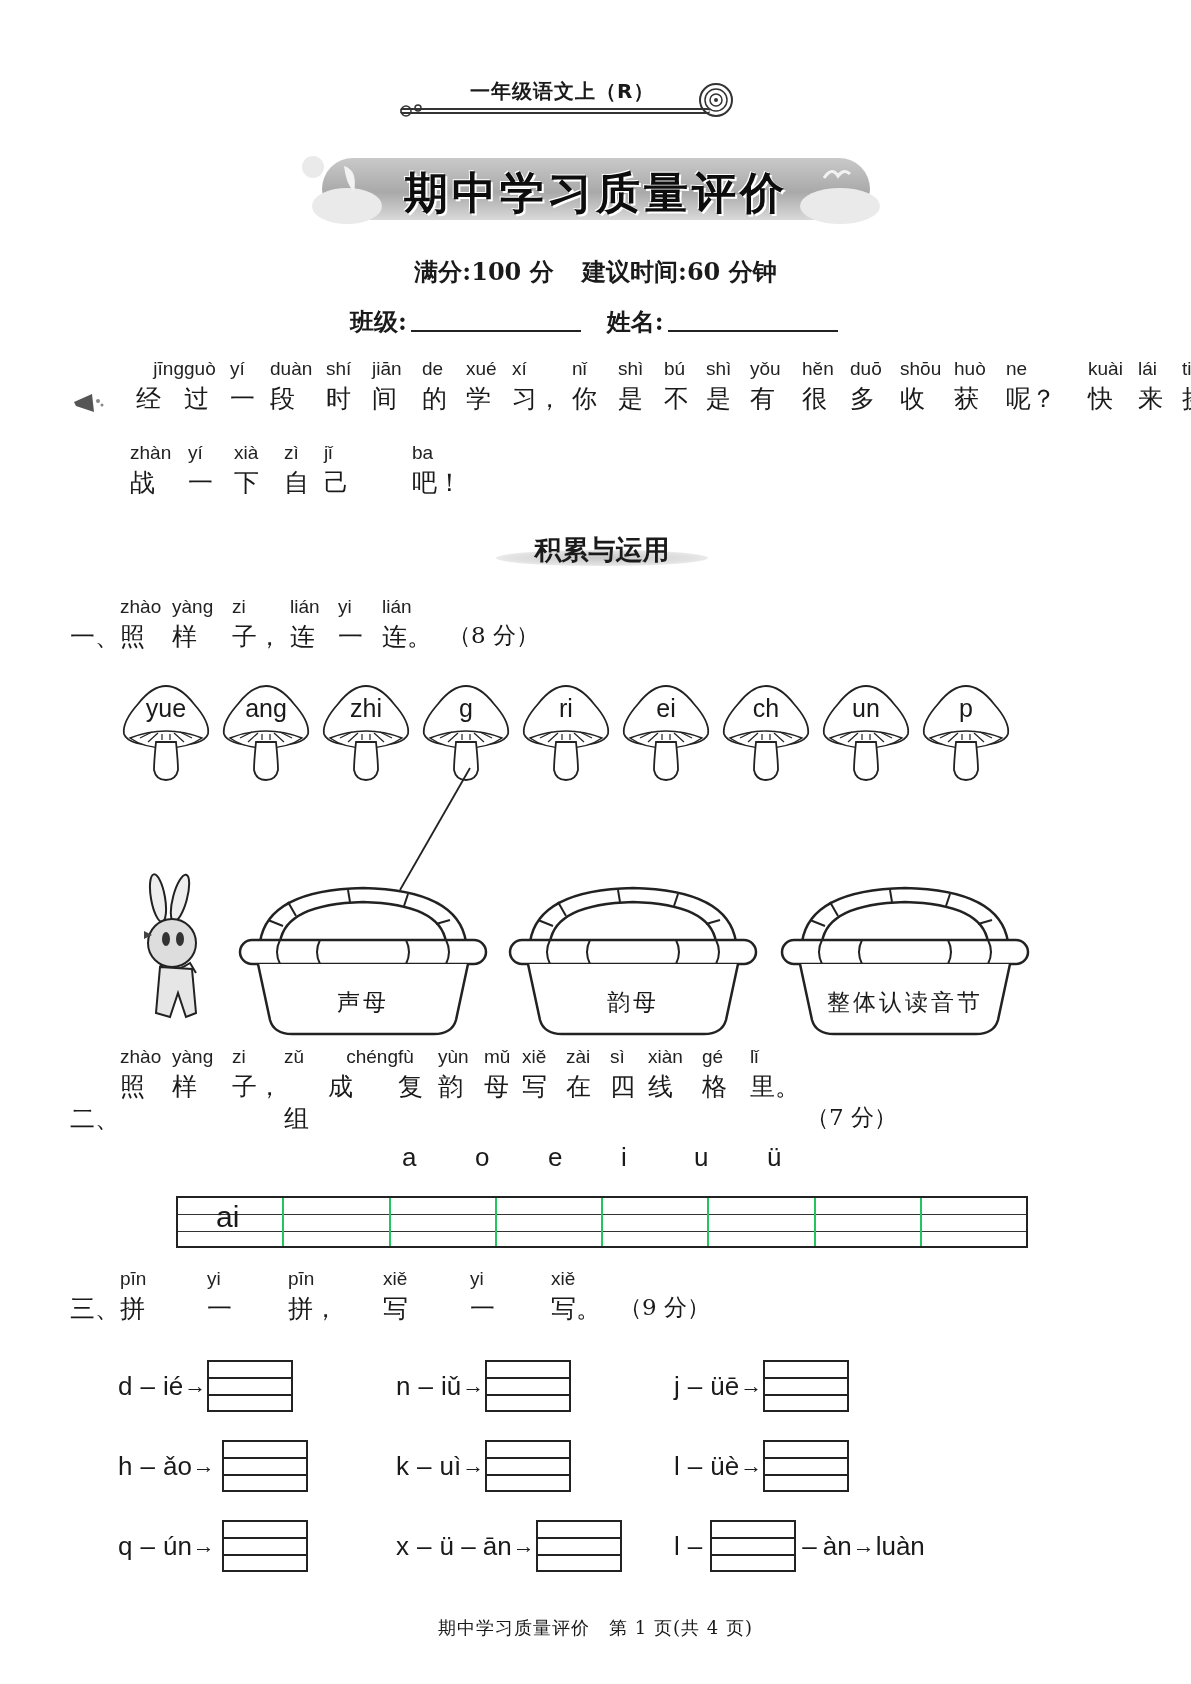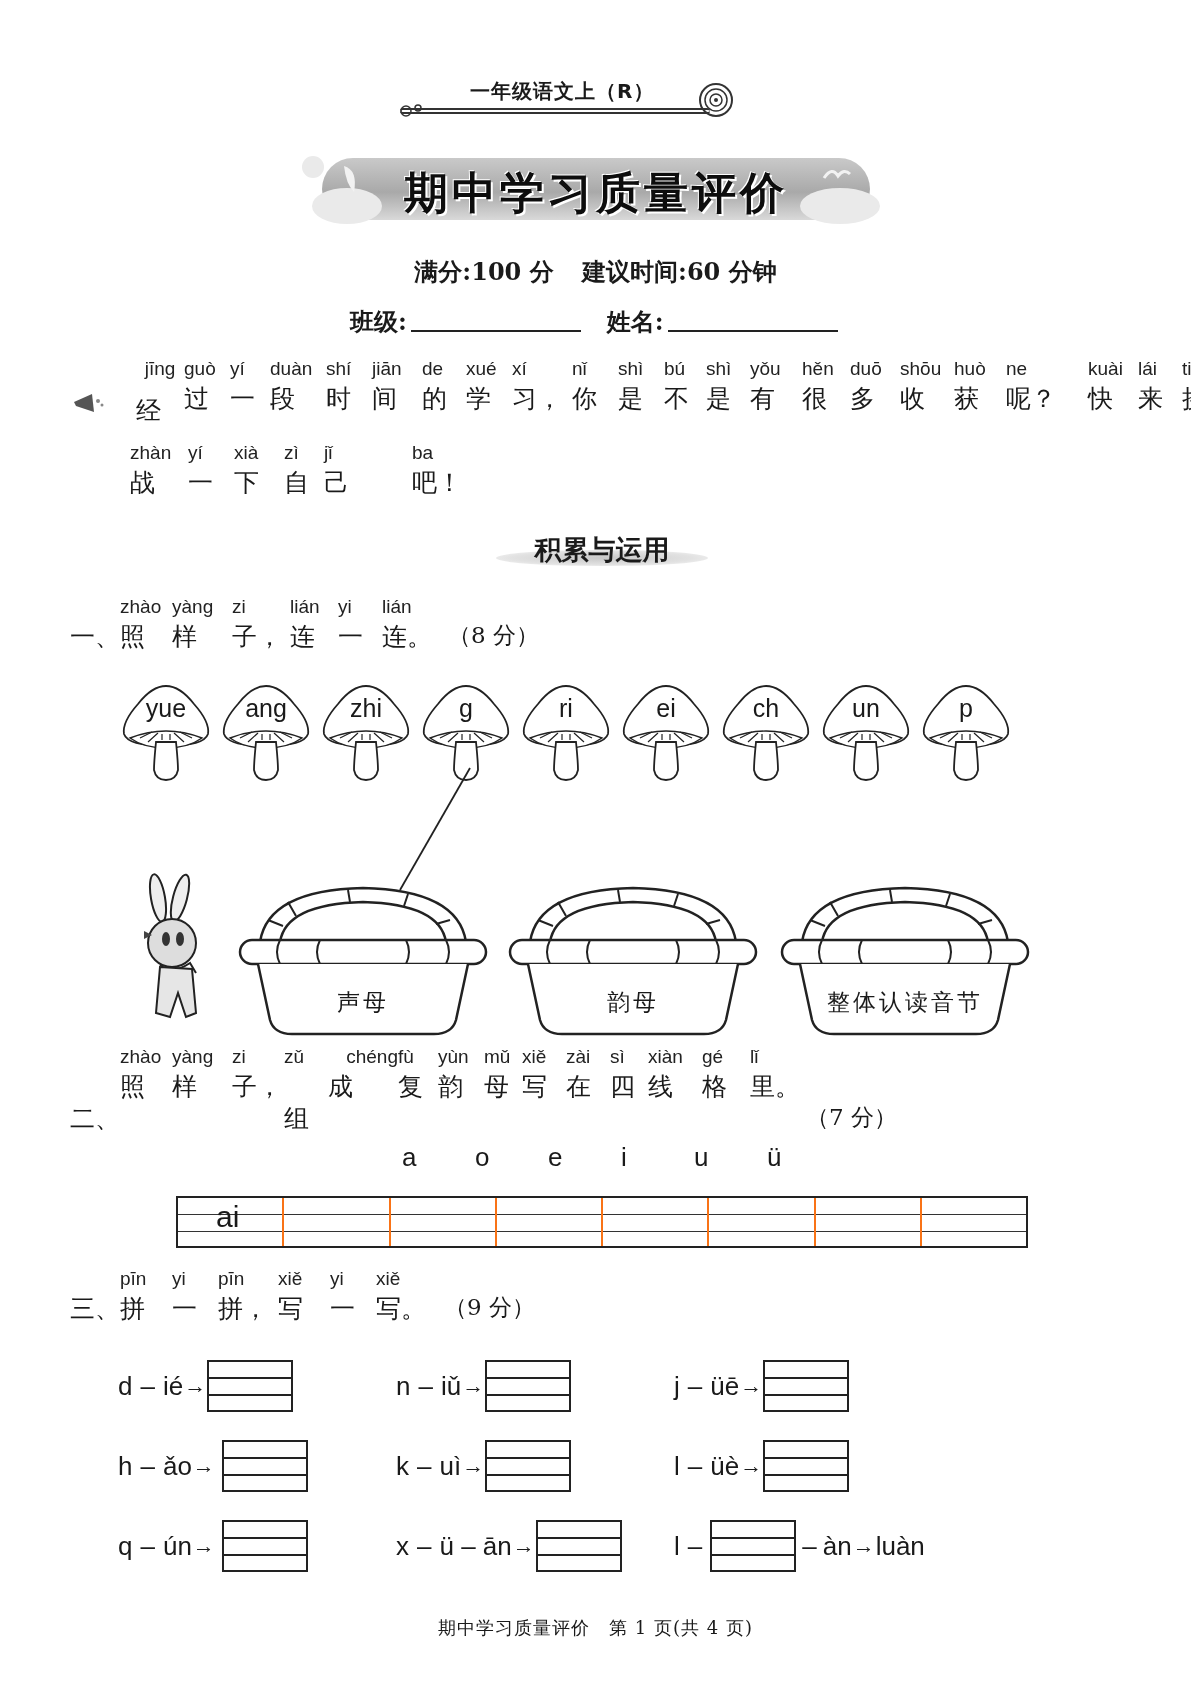--- a/index.html
+++ b/index.html
@@ -46,21 +46,21 @@
 
   .basket { position: absolute; top: 880px; width: 250px; height: 160px; }
   .basket .label { position: absolute; left: 0; width: 100%; top: 107px; text-align: center; font-family: "DejaVu Serif", serif; font-size: 23px; letter-spacing: 3px; }
 
   .bunny { left: 140px; top: 873px; width: 78px; height: 150px; }
 
   
   .vowels { left: 402px; top: 1142px; display: flex; gap: 0; }
   .vowels span { width: 73px; font-family: "Liberation Sans", sans-serif; font-size: 26px; text-align: left; }
   .grid4 { left: 176px; top: 1196px; width: 852px; height: 52px; border: 2px solid #222; display: flex; }
-  .grid4 .cell { flex: 1; border-right: 2px solid #f97316; position: relative; }
+  .grid4 .cell { flex: 1; border-right: 2px solid #22c55e; position: relative; }
   .grid4 .cell:last-child { border-right: none; }
   .grid4 .cell::before, .grid4 .cell::after { content: ""; position: absolute; left: 0; right: 0; border-top: 1.5px solid #333; }
   .grid4 .cell::before { top: 16px; }
   .grid4 .cell::after { top: 33px; }
   .grid4 .sample { position: absolute; left: 38px; top: 4px; font-family: "Liberation Sans", sans-serif; font-size: 30px; line-height: 30px; }
 
   
   .spell { position: absolute; display: flex; align-items: center; font-family: "Liberation Sans", sans-serif; font-size: 26px; }
   .spell .arrow { font-size: 22px; margin: 0 1px; }
   .box3 { width: 86px; height: 52px; border: 2px solid #222; position: relative; display: inline-block; }
@@ -110,21 +110,21 @@
   <span>姓名:</span>
   <span class="fill-blank"></span>
 </div>
 
 <svg class="abs megaphone" viewBox="0 0 34 22">
   <path d="M2 10 L20 2 L22 20 L4 14 Z" fill="#555"></path>
   <circle cx="26" cy="9" r="2" fill="#888"></circle>
     <circle cx="30" cy="13" r="1.5" fill="#888"></circle>
 </svg>
 <div class="py-row" style="left:136px;top:356px;gap:0;" id="intro1">
-    <div class="py-cell" style="width: 48px; align-items: center; gap: 12px;">
+    <div class="py-cell" style="width: 48px; align-items: flex-end;">
       <div class="py">jīng</div>
       <div class="hz" style="align-self: flex-start; padding-left: 0px;">经</div>
     </div>
     <div class="py-cell" style="width: 46px; align-items: flex-start;">
       <div class="py">guò</div>
       <div class="hz" style="align-self: flex-start; padding-left: 0px;">过</div>
     </div>
     <div class="py-cell" style="width: 40px; align-items: flex-start;">
       <div class="py">yí</div>
       <div class="hz" style="align-self: flex-start; padding-left: 0px;">一</div>
@@ -472,21 +472,21 @@
     <div class="cell"></div>
     <div class="cell"></div>
     <div class="cell"></div>
     <div class="cell"></div>
     <div class="cell"></div>
     <div class="cell"></div>
   </div>
 
 <div class="abs q-title" style="left:70px;top:1266px;">
   <div class="hz">三、</div>
-  <div class="py-row" style="position:relative;" id="q3words">
+  <div class="py-row" style="position:relative;gap:35px;" id="q3words">
       <div class="py-cell" style="width: 52px; align-items: flex-start;">
         <div class="py">pīn</div>
         <div class="hz" style="align-self: flex-start; padding-left: 0px;">拼</div>
       </div>
       <div class="py-cell" style="width: 46px; align-items: flex-start;">
         <div class="py">yi</div>
         <div class="hz" style="align-self: flex-start; padding-left: 0px;">一</div>
       </div>
       <div class="py-cell" style="width: 60px; align-items: flex-start;">
         <div class="py">pīn</div>

